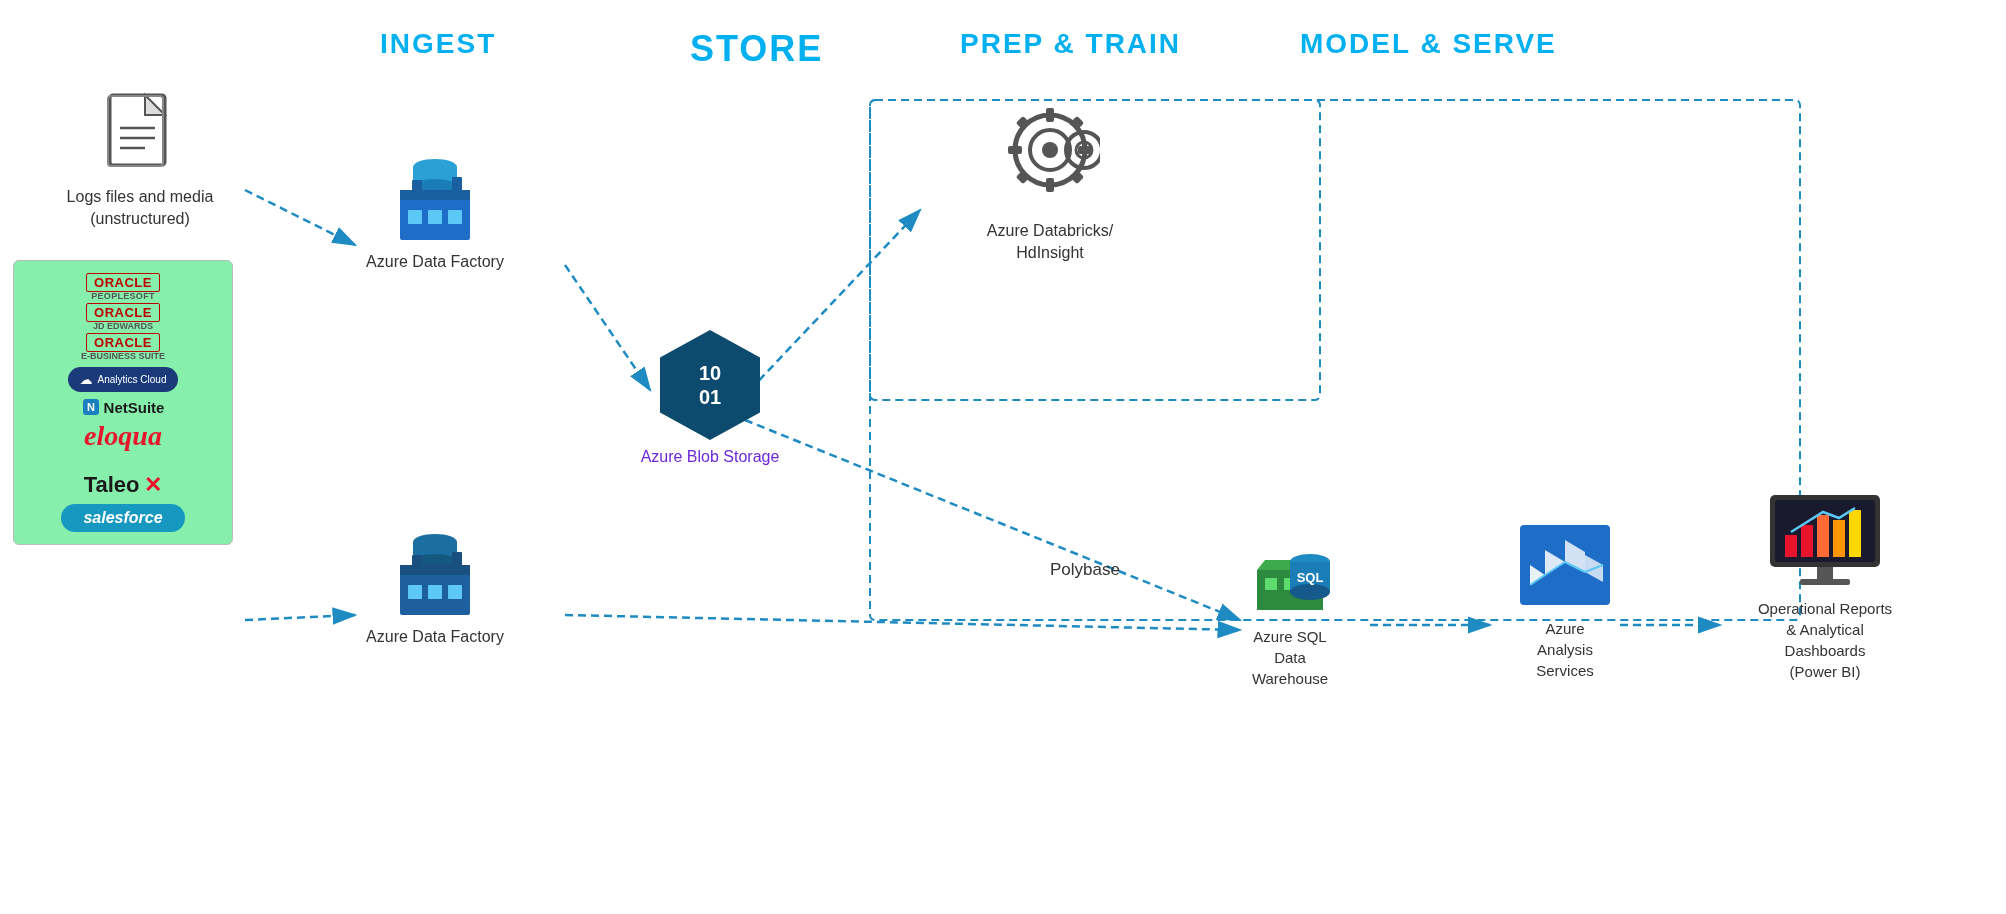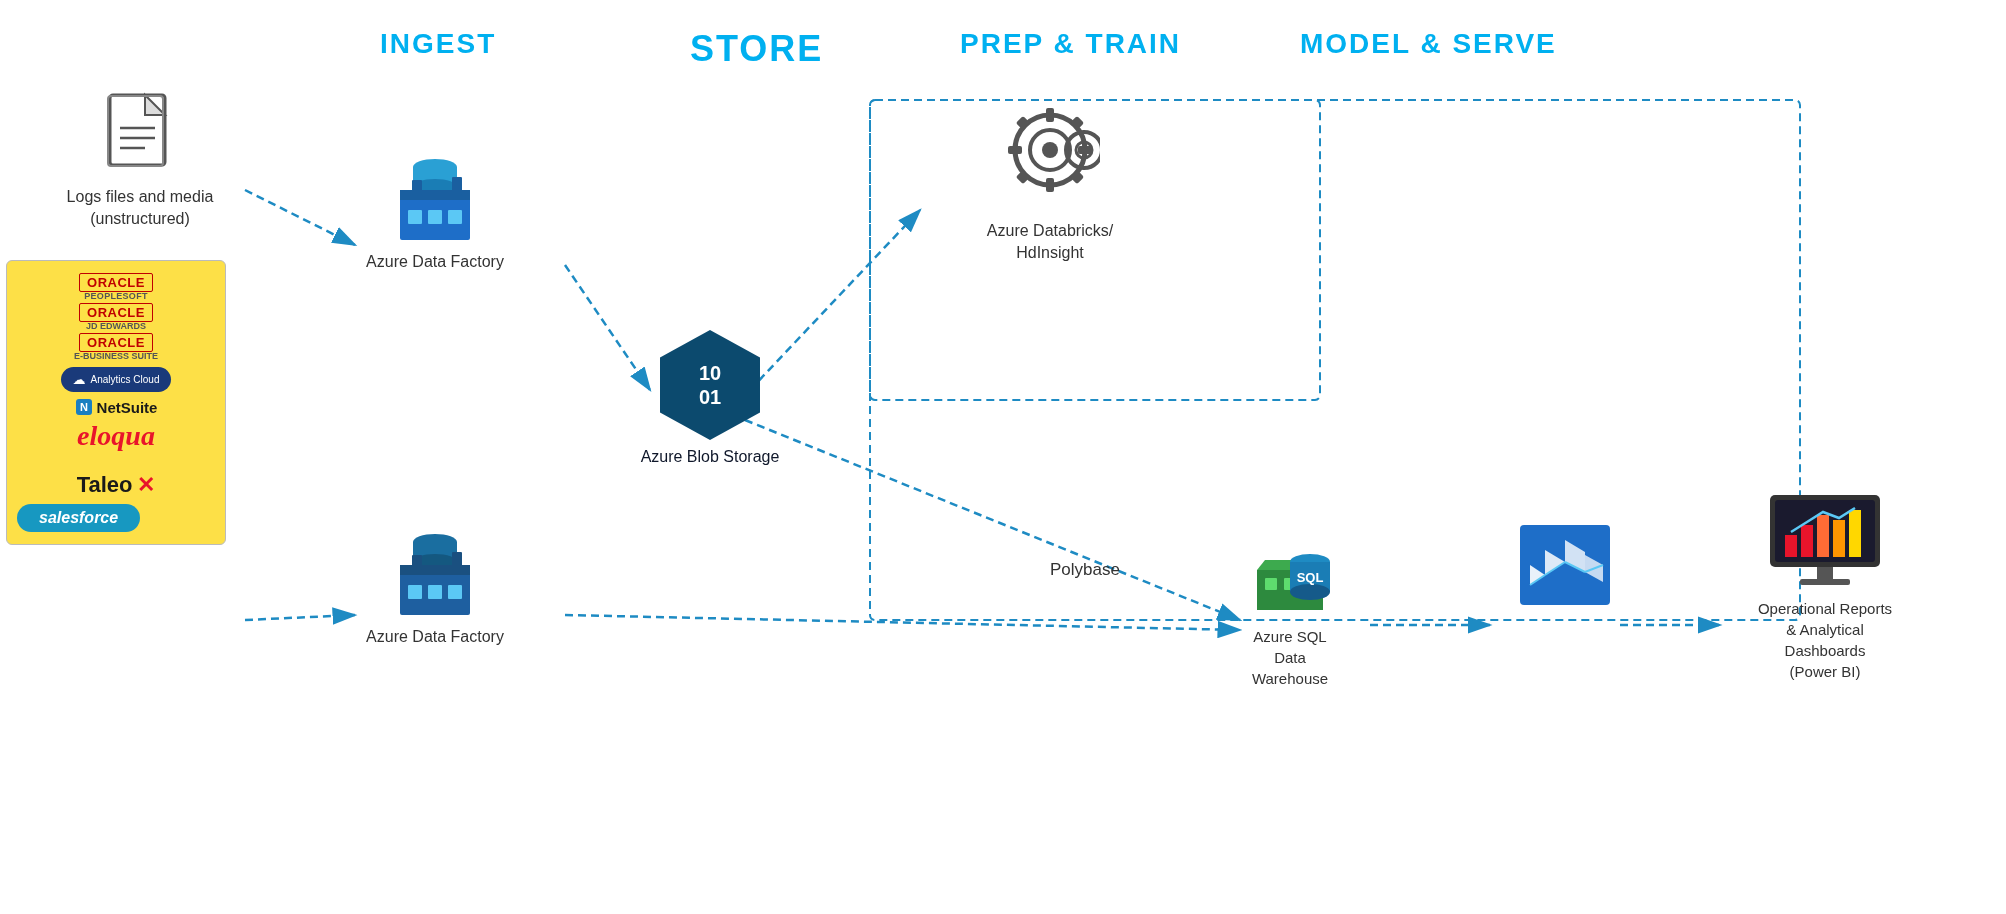--- a/index.html
+++ b/index.html
@@ -31,21 +31,21 @@
       <polygon points="45,5 65,25 45,25" fill="#ddd" stroke="#555" stroke-width="2"></polygon>
       <line x1="20" y1="38" x2="55" y2="38" stroke="#555" stroke-width="2.5"></line>
       <line x1="20" y1="48" x2="55" y2="48" stroke="#555" stroke-width="2.5"></line>
       <line x1="20" y1="58" x2="45" y2="58" stroke="#555" stroke-width="2.5"></line>
 
       <rect x="5" y="10" width="55" height="70" rx="3" fill="none" stroke="#888" stroke-width="2" transform="translate(3,-4)"></rect>
     </svg>
     <div style="font-size:16px;color:#333;margin-top:6px;line-height:1.4;font-family:Segoe UI,Arial,sans-serif;">Logs files and media<br>(unstructured)</div>
   </div>
 
-  <div style="position:absolute;left:6px;top:260px;width:220px;border:1.5px solid #bbb;border-radius:6px;padding:12px 10px;background:#fde047;font-family:Segoe UI,Arial,sans-serif;">
+  <div style="position:absolute;left:13px;top:260px;width:220px;border:1.5px solid #bbb;border-radius:6px;padding:12px 10px;background:#86efac;font-family:Segoe UI,Arial,sans-serif;">
 
     <div style="text-align:center;margin-bottom:2px;">
       <span style="font-size:13px;font-weight:900;color:#c00000;border:1.5px solid #c00000;padding:1px 7px;border-radius:2px;letter-spacing:0.5px;">ORACLE</span>
       <div style="font-size:9px;color:#555;font-weight:600;letter-spacing:0.3px;">PEOPLESOFT</div>
     </div>
 
     <div style="text-align:center;margin-bottom:2px;">
       <span style="font-size:13px;font-weight:900;color:#c00000;border:1.5px solid #c00000;padding:1px 7px;border-radius:2px;letter-spacing:0.5px;">ORACLE</span>
       <div style="font-size:9px;color:#555;font-weight:600;">JD EDWARDS</div>
     </div>
@@ -73,21 +73,21 @@
 
     <div style="text-align:center;margin-bottom:4px;">
       <span style="font-size:28px;font-weight:900;color:#e8142b;font-style:italic;font-family:Georgia,serif;">eloqua</span>
     </div>
 
     <div style="text-align:center;margin-bottom:6px;margin-top:20px;">
       <span style="font-size:22px;font-weight:700;color:#1a1a1a;">Taleo</span>
       <span style="font-size:22px;font-weight:900;color:#e8142b;">✕</span>
     </div>
 
-    <div style="">
+    <div style="text-align:center;">
       <span style="background:#1798c1;color:white;border-radius:20px;padding:5px 22px;font-size:16px;font-weight:600;font-style:italic;display:inline-block;">salesforce</span>
     </div>
   </div>
 
   <svg style="position:absolute;left:0;top:0;width:2006px;height:914px;" viewBox="0 0 2006 914">
     <defs>
       <marker id="arrow" markerWidth="10" markerHeight="7" refX="9" refY="3.5" orient="auto">
         <polygon points="0 0, 10 3.5, 0 7" fill="#1e8bc3"></polygon>
       </marker>
       <marker id="arrow-solid" markerWidth="10" markerHeight="7" refX="9" refY="3.5" orient="auto">
@@ -135,21 +135,21 @@
       <rect x="72" y="22" width="10" height="18" fill="#1a5fa0" rx="1"></rect>
       <rect x="32" y="25" width="10" height="15" fill="#1a5fa0" rx="1"></rect>
     </svg>
     <div style="font-size:16px;color:#333;font-family:Segoe UI,Arial,sans-serif;margin-top:4px;">Azure Data Factory</div>
   </div>
 
   <div style="position:absolute;left:640px;top:330px;text-align:center;width:140px;">
     <div style="width:100px;height:110px;margin:0 auto;background:#0c4a6e;clip-path:polygon(50% 0%, 100% 25%, 100% 75%, 50% 100%, 0% 75%, 0% 25%);display:flex;align-items:center;justify-content:center;color:white;font-size:20px;font-weight:700;line-height:1.2;">
       10<br>01
     </div>
-    <div style="font-size:16px;color:#0f172a;font-family:Segoe UI,Arial,sans-serif;margin-top:8px;">Azure Blob Storage</div>
+    <div style="font-size:16px;color:#6d28d9;font-family:Segoe UI,Arial,sans-serif;margin-top:8px;">Azure Blob Storage</div>
   </div>
 
   <div style="position:absolute;left:960px;top:100px;text-align:center;width:180px;">
 
     <svg width="100" height="100" viewBox="0 0 100 100" style="display:block;margin:0 auto;">
 
       <circle cx="50" cy="50" r="35" fill="none" stroke="#555" stroke-width="5"></circle>
       <circle cx="50" cy="50" r="20" fill="none" stroke="#555" stroke-width="4"></circle>
 
       <rect x="46" y="8" width="8" height="14" rx="2" fill="#555"></rect>
@@ -217,20 +217,23 @@
       <polygon points="15,65 15,45 30,55" fill="white" opacity="0.9"></polygon>
       <polygon points="30,55 30,30 50,42" fill="white" opacity="0.85"></polygon>
       <polygon points="50,42 50,20 70,32 70,52" fill="white" opacity="0.8"></polygon>
       <polygon points="70,52 70,35 88,45 88,62" fill="white" opacity="0.75"></polygon>
 
       <line x1="15" y1="65" x2="30" y2="55" stroke="#5bc8f5" stroke-width="2"></line>
       <line x1="30" y1="55" x2="50" y2="42" stroke="#5bc8f5" stroke-width="2"></line>
       <line x1="50" y1="42" x2="70" y2="52" stroke="#5bc8f5" stroke-width="2"></line>
       <line x1="70" y1="52" x2="88" y2="45" stroke="#5bc8f5" stroke-width="2"></line>
     </svg>
+    <div style="font-size:15px;color:#333;font-family:Segoe UI,Arial,sans-serif;margin-top:4px;line-height:1.4;white-space:pre-line;">Azure
+Analysis
+Services</div>
   </div>
 
   <div style="position:absolute;left:1720px;top:490px;text-align:center;width:210px;">
     <svg width="120" height="100" viewBox="0 0 120 100">
 
       <rect x="5" y="5" width="110" height="72" rx="5" fill="#333"></rect>
       <rect x="10" y="10" width="100" height="62" rx="3" fill="#1a1a2e"></rect>
 
       <rect x="20" y="45" width="12" height="22" fill="#e8142b"></rect>
       <rect x="36" y="35" width="12" height="32" fill="#e8142b"></rect>

